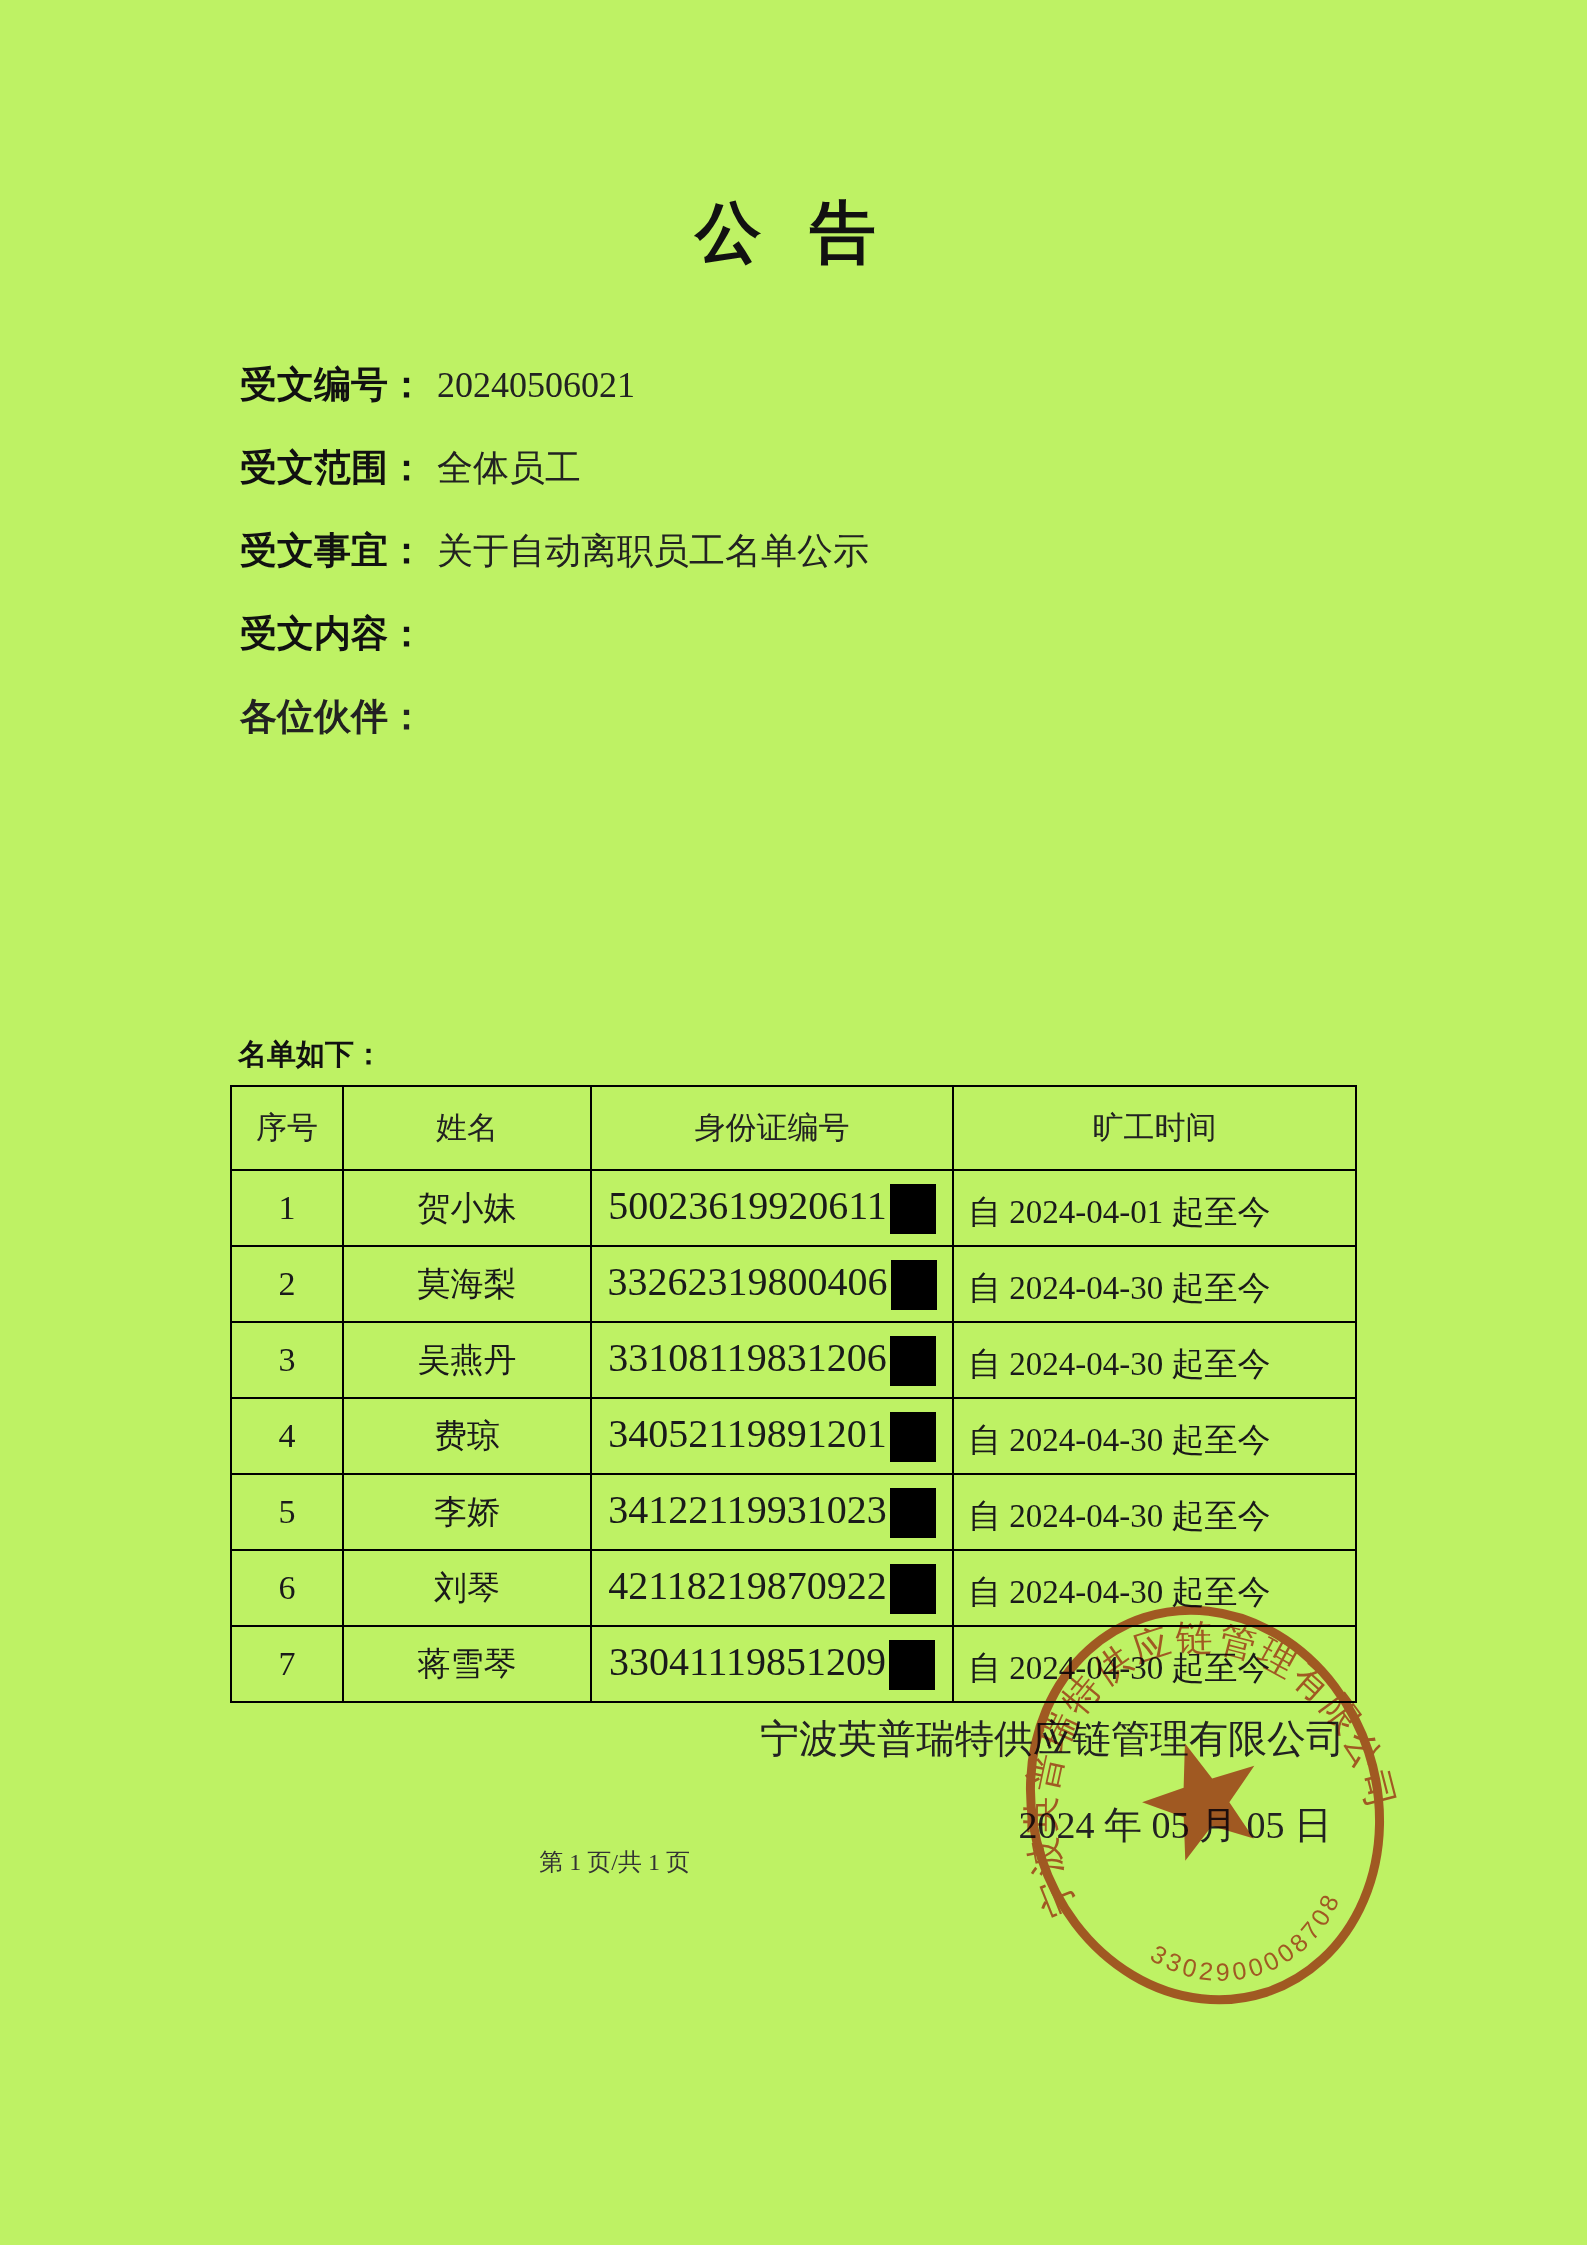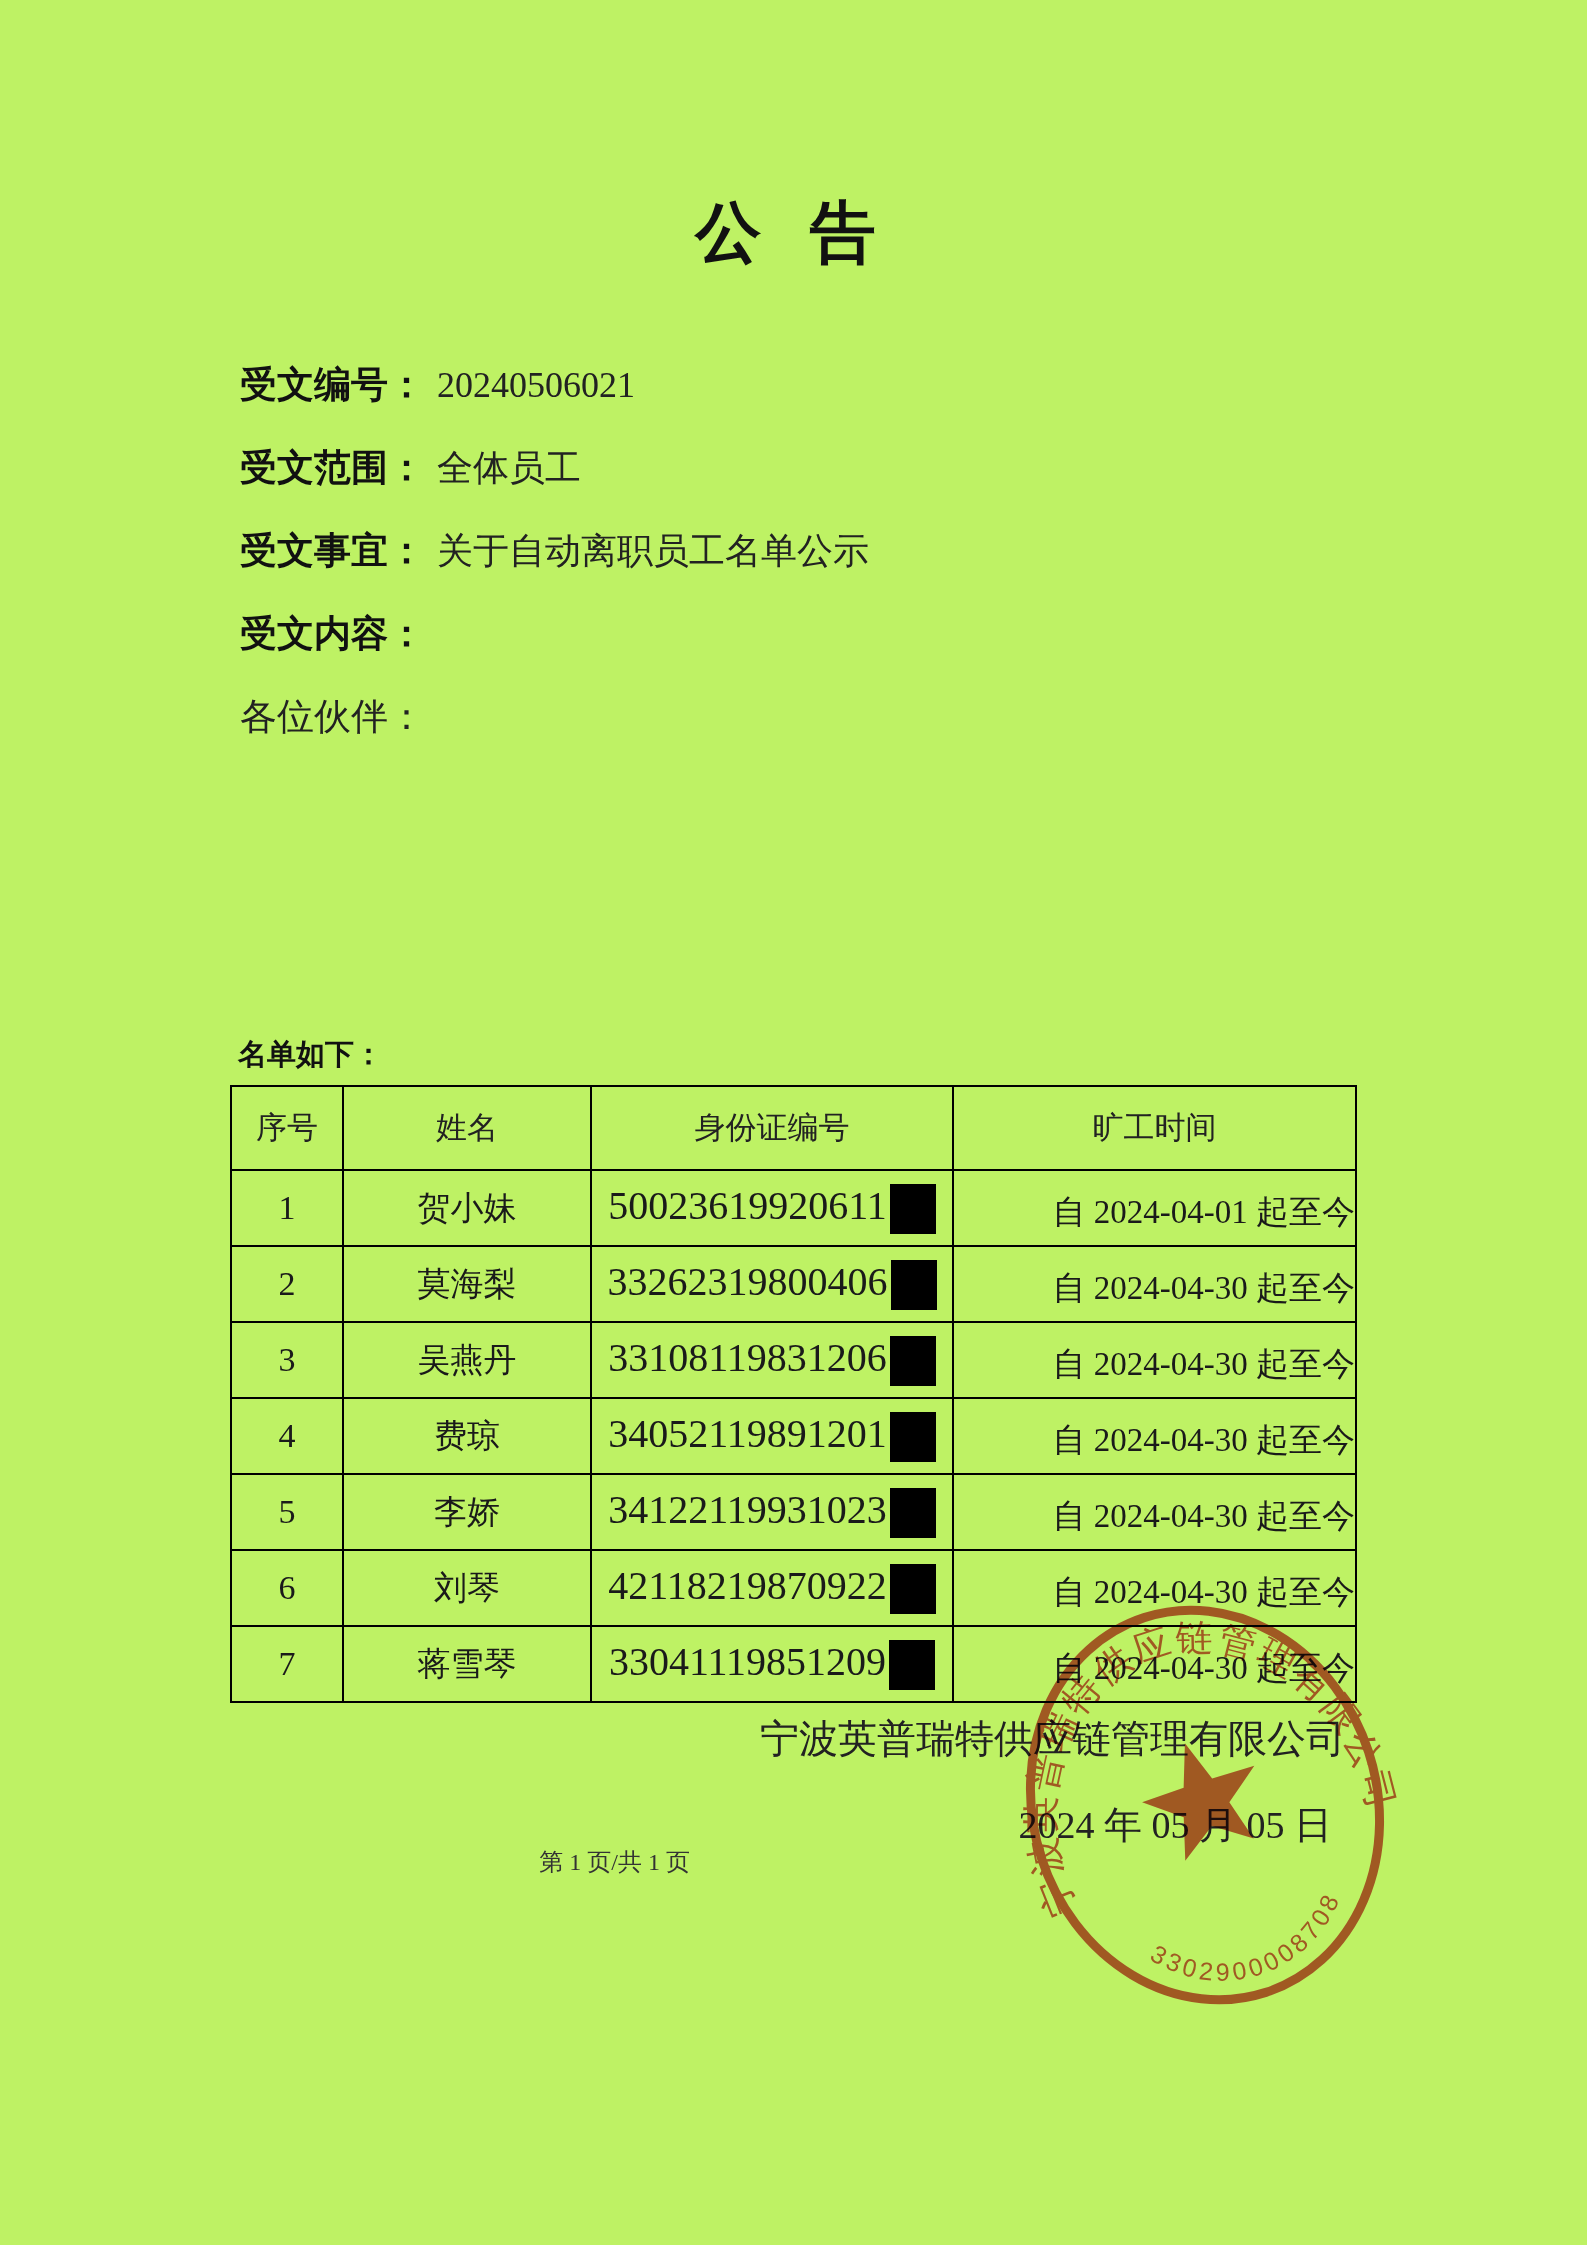--- a/index.html
+++ b/index.html
@@ -16,21 +16,21 @@
     position:absolute; top:188px; left:0; width:100%;
     text-align:center;
     font-size:66px; font-weight:bold;
     letter-spacing:16px;
     color:#111;
   }
   .meta { position:absolute; top:360px; left:240px; }
   .meta-row { height:50px; margin-bottom:33px; white-space:nowrap; }
   .meta-label { font-weight:bold; font-size:37px; color:#111;margin-top:20px; }
   .meta-value { font-size:36px; margin-left:12px; color:#222; }
-  .salutation-row { font-size:37px; color:#222; height:50px; }
+  .salutation-row { font-size:37px; color:#222; height:50px;font-weight:bold; }
   .body-par {
     position:absolute; top:772px; left:238px; width:1118px;
     font-size:38px; line-height:87px;
     text-align:justify; text-indent:76px;
     color:#222;
   }
   .list-heading {
     position:absolute; top:1035px; left:238px;
     font-family:"Liberation Sans","DejaVu Sans",sans-serif;
     font-weight:bold; font-size:29px; color:#111;
@@ -41,21 +41,21 @@
   }
   table.roster th, table.roster td { border:2px solid #000; }
   table.roster th {
     height:84px; font-weight:normal; font-size:31px;
     text-align:center; vertical-align:middle; color:#222;
   }
   table.roster td { height:76px; vertical-align:middle; color:#1a1a1a; }
   td.c-no   { text-align:center; font-size:34px; }
   td.c-name { text-align:center; font-size:33px; }
   td.c-id   { text-align:center; font-size:40px; white-space:nowrap; }
-  td.c-abs  { text-align:right; vertical-align:top; padding:9px 0 0 14px; font-size:33px; white-space:nowrap; }
+  td.c-abs  { text-align:left; vertical-align:top; padding:9px 0 0 14px; font-size:33px; white-space:nowrap; }
   .redact {
     display:inline-block; width:46px; height:50px;
     background:#000; vertical-align:middle; margin-left:3px;
   }
   .sign-company {
     position:absolute; top:1712px; right:242px;
     font-size:39px; color:#222; white-space:nowrap;
   }
   .sign-date {
     position:absolute; top:1800px; right:255px;

